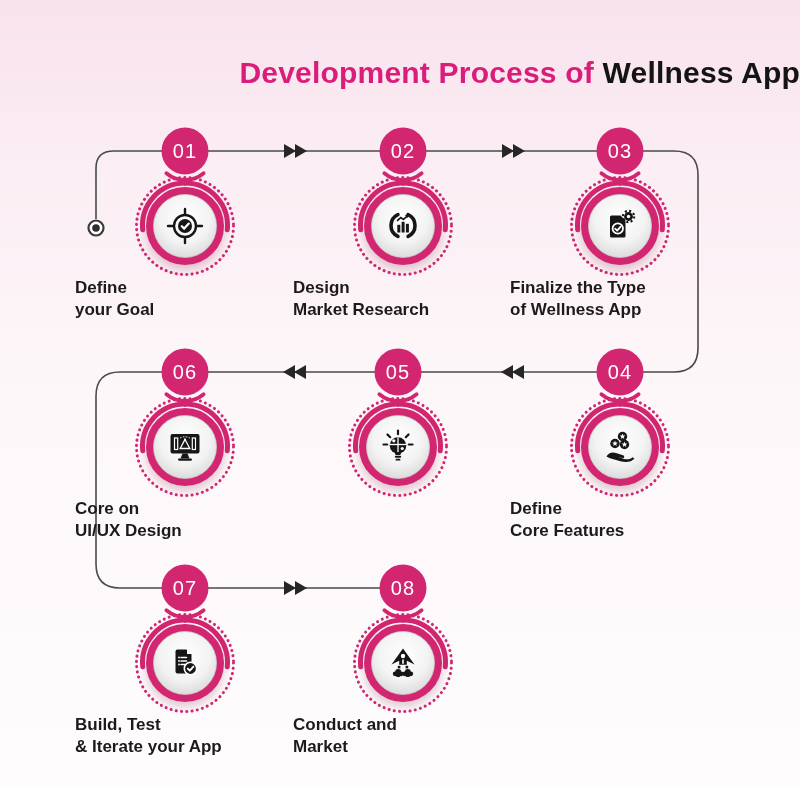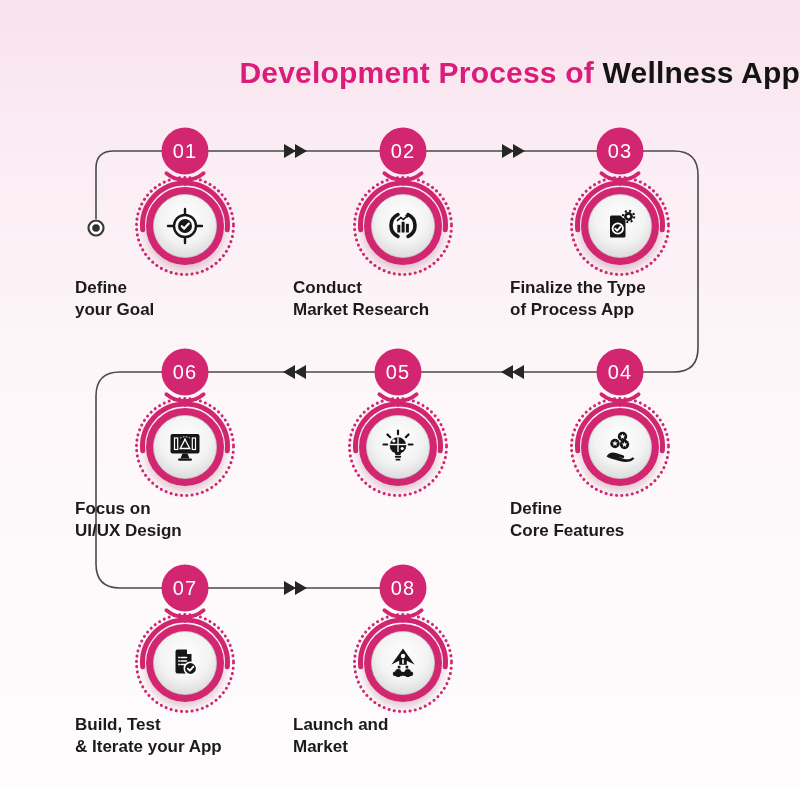--- a/index.html
+++ b/index.html
@@ -104,21 +104,21 @@
       <g transform="translate(37,81)">
         <path d="M 12.93 6.62 A 12 12 0 0 0 12.93 28.38" fill="none" stroke="#161616" stroke-width="3.6" stroke-linecap="round"></path>
         <path d="M 23.07 28.38 A 12 12 0 0 0 23.07 6.62" fill="none" stroke="#161616" stroke-width="3.6" stroke-linecap="round"></path>
         <rect x="12.3" y="16.8" width="3" height="7.7" fill="#161616"></rect>
         <rect x="16.6" y="13.8" width="3" height="10.7" fill="#161616"></rect>
         <rect x="20.9" y="15.8" width="3" height="8.7" fill="#161616"></rect>
         <polyline points="12,12.8 15.8,9.6 18.4,11.4 22.8,7.6" fill="none" stroke="#161616" stroke-width="1.7"></polyline>
         <polygon points="23.8,6.4 19.9,6.9 22.6,9.9" fill="#161616"></polygon>
       </g>
     </svg>
-    <div class="step-label">Conduct
+    <div class="step-label">Design
 Market Research</div>
   </div>
 
   <div class="step" id="step-3">
     <svg class="graphic" width="110" height="150" viewBox="0 0 110 150">
       <circle cx="55" cy="24" r="23.5" fill="#d22670"></circle>
       <text class="badge-num" x="55" y="31" text-anchor="middle" font-size="20" fill="#ffffff">03</text>
       <path d="M 36.4 46.2 A 29 29 0 0 0 73.6 46.2" fill="none" stroke="#d22670" stroke-width="3.8" stroke-linecap="round"></path>
       <line x1="55" y1="57.5" x2="55" y2="69" stroke="#d22670" stroke-width="2.6" stroke-dasharray="0.1 5.2" stroke-linecap="round"></line>
       <circle cx="55" cy="99" r="48.5" fill="none" stroke="#d22670" stroke-width="3" stroke-dasharray="0.1 5.2" stroke-linecap="round"></circle>
@@ -128,21 +128,21 @@
       <g transform="translate(37,81)">
         <circle cx="26.5" cy="8.5" r="5.6" fill="none" stroke="#161616" stroke-width="2.2" stroke-dasharray="2 2.4"></circle>
         <circle cx="26.5" cy="8.5" r="4.4" fill="#161616"></circle>
         <circle cx="26.5" cy="8.5" r="1.7" fill="#ffffff"></circle>
         <path d="M 9.5 7.5 H 18.5 L 23.5 12.5 V 28 a1.5 1.5 0 0 1 -1.5 1.5 h -12.5 a1.5 1.5 0 0 1 -1.5 -1.5 V 9 a1.5 1.5 0 0 1 1.5 -1.5 Z" fill="#161616"></path>
         <circle cx="15.8" cy="20.5" r="5.2" fill="none" stroke="#ffffff" stroke-width="1.8"></circle>
         <polyline points="13.2,20.7 15.2,22.6 18.6,18.7" fill="none" stroke="#ffffff" stroke-width="1.8" stroke-linecap="round" stroke-linejoin="round"></polyline>
       </g>
     </svg>
     <div class="step-label">Finalize the Type
-of Process App</div>
+of Wellness App</div>
   </div>
 
   <div class="step" id="step-4">
     <svg class="graphic" width="110" height="150" viewBox="0 0 110 150">
       <circle cx="55" cy="24" r="23.5" fill="#d22670"></circle>
       <text class="badge-num" x="55" y="31" text-anchor="middle" font-size="20" fill="#ffffff">04</text>
       <path d="M 36.4 46.2 A 29 29 0 0 0 73.6 46.2" fill="none" stroke="#d22670" stroke-width="3.8" stroke-linecap="round"></path>
       <line x1="55" y1="57.5" x2="55" y2="69" stroke="#d22670" stroke-width="2.6" stroke-dasharray="0.1 5.2" stroke-linecap="round"></line>
       <circle cx="55" cy="99" r="48.5" fill="none" stroke="#d22670" stroke-width="3" stroke-dasharray="0.1 5.2" stroke-linecap="round"></circle>
       <path d="M 12.7 102.7 A 42.5 42.5 0 1 1 97.3 102.7" fill="none" stroke="#d22670" stroke-width="5" stroke-linecap="round"></path>
@@ -206,21 +206,21 @@
         <rect x="3.5" y="5" width="29" height="19.5" rx="2" fill="#161616"></rect>
         <path d="M 15.5 24.5 h 5 l 2 5 h -9 z" fill="#161616"></path>
         <rect x="11" y="29.5" width="14" height="2.2" rx="1.1" fill="#161616"></rect>
         <rect x="7.5" y="9" width="3.2" height="11.5" fill="none" stroke="#ffffff" stroke-width="1.2"></rect>
         <rect x="25.3" y="9" width="3.2" height="11.5" fill="none" stroke="#ffffff" stroke-width="1.2"></rect>
         <path d="M 18 10.5 L 22.8 19.5 H 13.2 Z" fill="none" stroke="#ffffff" stroke-width="1.3"></path>
         <circle cx="18" cy="10.5" r="1" fill="#ffffff"></circle>
         <path d="M 13 9 Q 18 6.5 23 9" fill="none" stroke="#ffffff" stroke-width="1" stroke-dasharray="1.5 1.5"></path>
       </g>
     </svg>
-    <div class="step-label">Focus on
+    <div class="step-label">Core on
 UI/UX Design</div>
   </div>
 
   <div class="step" id="step-7">
     <svg class="graphic" width="110" height="150" viewBox="0 0 110 150">
       <circle cx="55" cy="24" r="23.5" fill="#d22670"></circle>
       <text class="badge-num" x="55" y="31" text-anchor="middle" font-size="20" fill="#ffffff">07</text>
       <path d="M 36.4 46.2 A 29 29 0 0 0 73.6 46.2" fill="none" stroke="#d22670" stroke-width="3.8" stroke-linecap="round"></path>
       <line x1="55" y1="57.5" x2="55" y2="69" stroke="#d22670" stroke-width="2.6" stroke-dasharray="0.1 5.2" stroke-linecap="round"></line>
       <circle cx="55" cy="99" r="48.5" fill="none" stroke="#d22670" stroke-width="3" stroke-dasharray="0.1 5.2" stroke-linecap="round"></circle>
@@ -269,17 +269,17 @@
             <circle cx="13.2" cy="29.5" r="2.6"></circle>
         </g>
         <g fill="#161616">
           <circle cx="19.8" cy="28.8" r="2.4"></circle>
             <circle cx="22.8" cy="27" r="3"></circle>
             <circle cx="25.8" cy="28.8" r="2.4"></circle>
             <circle cx="22.8" cy="29.5" r="2.6"></circle>
         </g>
       </g>
     </svg>
-    <div class="step-label">Launch and
+    <div class="step-label">Conduct and
 Market</div>
   </div>
 
 </div>
 
 </body></html>

